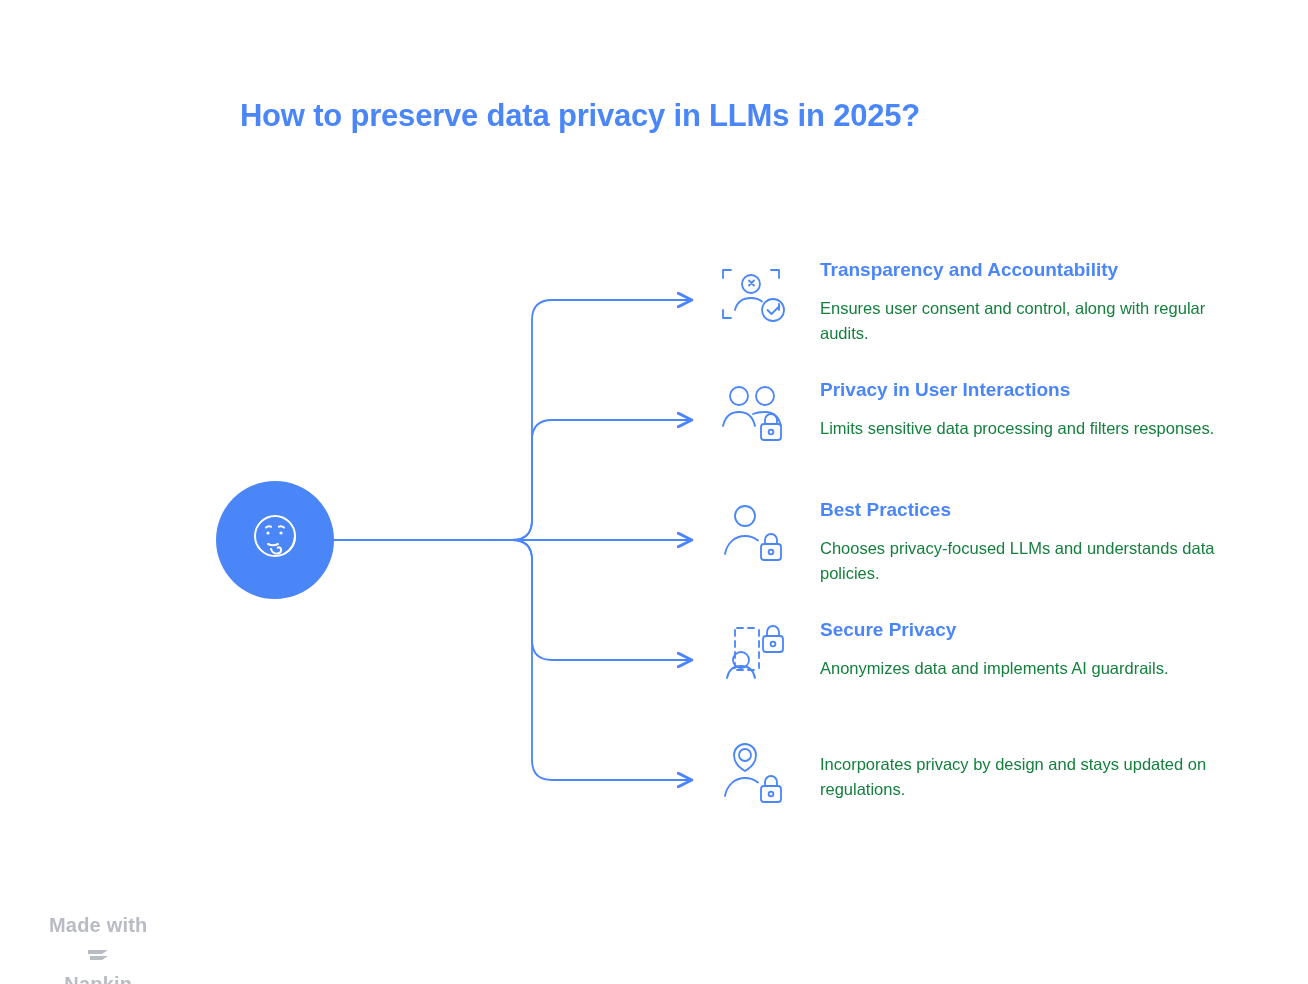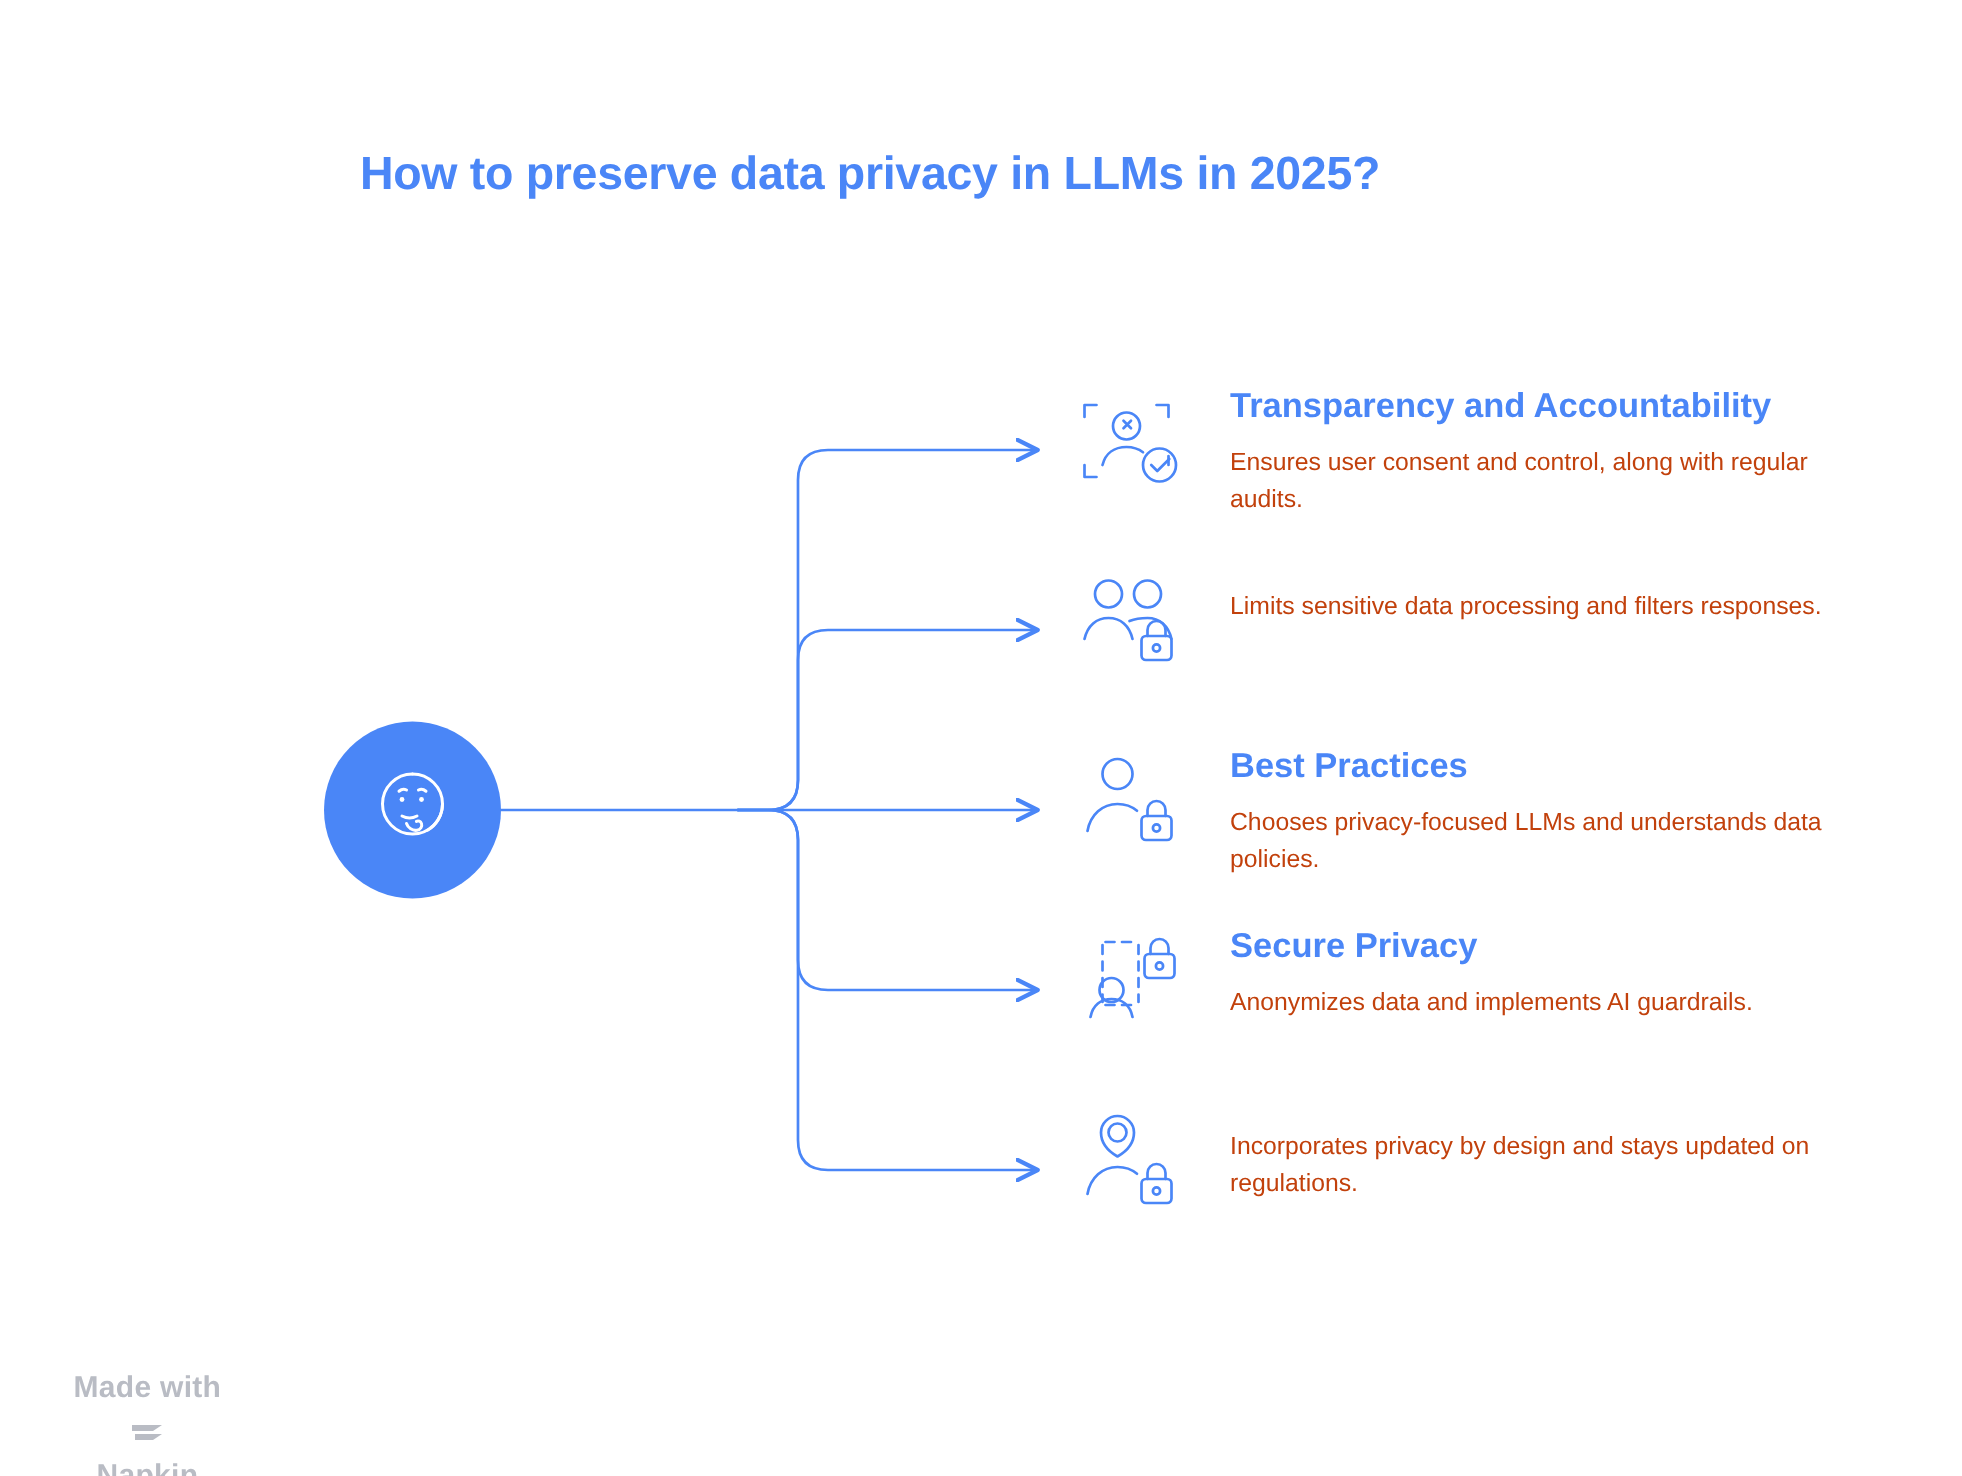--- a/index.html
+++ b/index.html
@@ -62,29 +62,29 @@
     height: 80px;
   }
   .branch .text-wrap {
     position: absolute;
     left: 105px;
     top: 0;
     width: 400px;
   }
   .branch h3 {
     margin: 0;
-    font-size: 23px;
+    font-size: 19px;
     font-weight: bold;
     color: #4a86f7;
     line-height: 24px;
   }
   .branch p {
     margin: 14px 0 0 0;
     font-size: 16.5px;
-    color: #c2410c;
+    color: #15803d;
     line-height: 25px;
     font-weight: normal;
   }
   .footer {
     position: absolute;
     left: 49px;
     top: 914px;
     display: flex;
     align-items: center;
     gap: 8px;
@@ -169,20 +169,21 @@
         <circle cx="24" cy="18" r="9"></circle>
         <circle cx="50" cy="18" r="9"></circle>
         <path d="M8 48c2-9 8-14 16-14s14 5 16 14"></path>
         <path d="M38 36c3.5-1.4 7.5-2 12-2 8 0 14 5 16 14"></path>
         <rect x="46" y="46" width="20" height="16" rx="3"></rect>
         <path d="M50 46v-4a6 6 0 0112 0v4"></path>
         <circle cx="56" cy="54" r="2.4"></circle>
       </svg>
     </div>
     <div class="text-wrap">
+      <h3>Privacy in User Interactions</h3>
       <p>Limits sensitive data processing and filters responses.</p>
     </div>
   </div>
 
   <div class="branch" style="top:498px;">
     <div class="icon-wrap">
       <svg width="80" height="80" viewBox="0 0 80 80" fill="none" stroke="#4a86f7" stroke-width="1.8" stroke-linecap="round" stroke-linejoin="round">
         <circle cx="30" cy="18" r="10"></circle>
         <path d="M10 56c2-11 10-18 20-18 5 0 9.5 1.6 13 4.5"></path>
         <rect x="46" y="46" width="20" height="16" rx="3"></rect>

